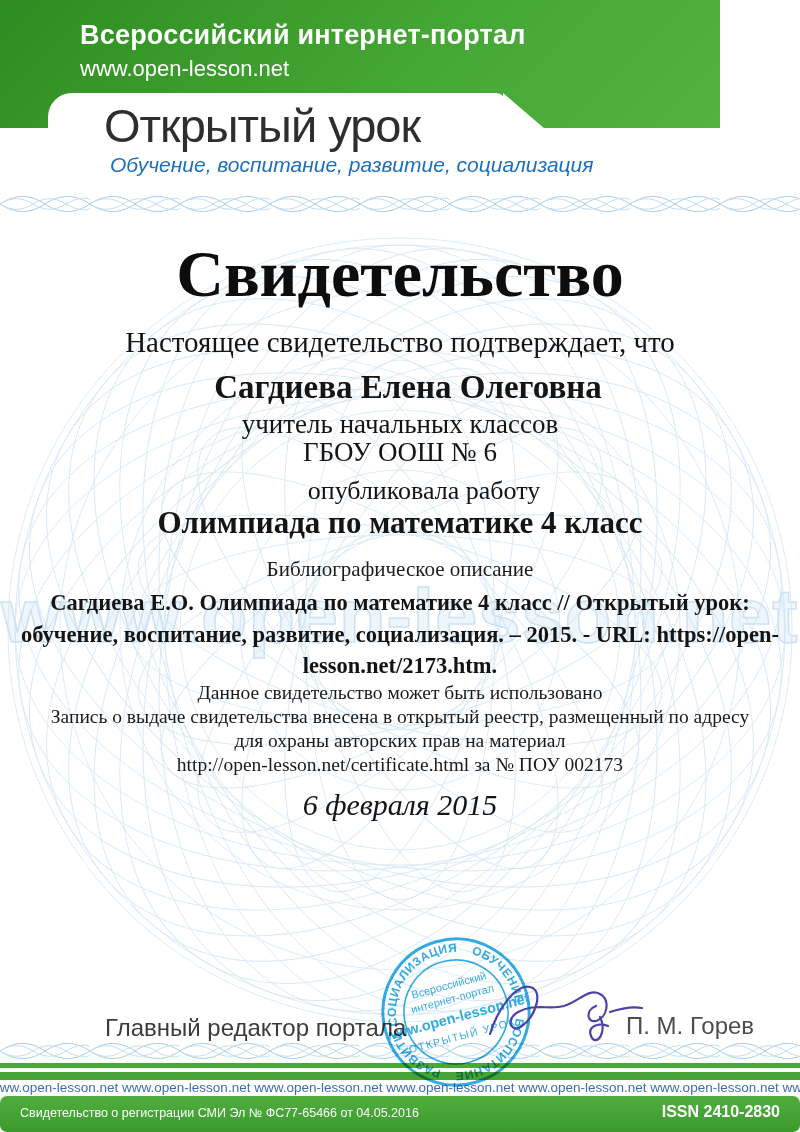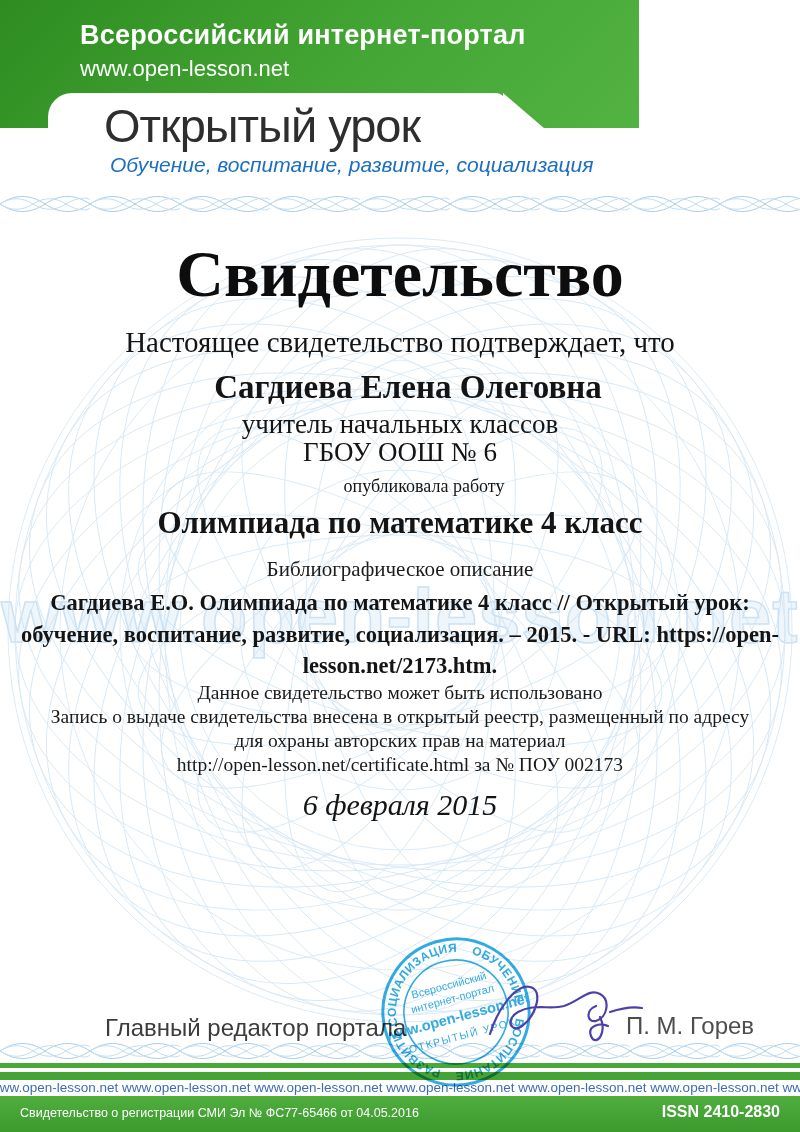--- a/index.html
+++ b/index.html
@@ -1,19 +1,19 @@
 <!DOCTYPE html>
 <html><head>
 <meta charset="utf-8">
 <style>
   html,body{margin:0;padding:0;background:#888;}
   .page{position:relative;width:800px;height:1132px;background:#ffffff;overflow:hidden;
         font-family:"Liberation Sans",sans-serif;}
   
-  .green-header{position:absolute;left:0;top:0;width:639px;height:128px;
+  .green-header{position:absolute;left:0;top:0;width:720px;height:128px;
     background:linear-gradient(135deg,#2e8c20 0%,#44a634 55%,#52b342 100%);}
   .portal-title{position:absolute;left:80px;top:20px;color:#fff;font-size:27px;font-weight:bold;letter-spacing:.2px;}
   .portal-url{position:absolute;left:80px;top:56px;color:#fff;font-size:22px;font-weight:normal;}
   .tab{position:absolute;left:48px;top:93px;width:458px;height:100px;background:#fff;
        border-radius:24px 10px 0 0;}
   .tab-slope{position:absolute;left:503px;top:93px;width:42px;height:36px;background:#fff;
        clip-path:polygon(0 0,100% 100%,0 100%);}
   .site-name{position:absolute;left:104px;top:98px;color:#2e2e2e;font-size:47px;letter-spacing:-1px;}
   .site-tagline{position:absolute;left:110px;top:153px;color:#1c6fc0;font-size:21px;font-style:italic;}
   
@@ -25,21 +25,21 @@
      font-size:76px;font-weight:bold;letter-spacing:1px;color:rgba(200,223,242,0.30);
      -webkit-text-stroke:1.5px #cbe2f4;white-space:nowrap;}
   
   .ctext{position:absolute;left:0;right:0;text-align:center;color:#141414;z-index:2;
      font-family:"Liberation Serif","DejaVu Serif",serif;}
   .cert-title{top:236px;font-size:66px;font-weight:bold;color:#0d0d0d;}
   .confirm-line{top:326px;font-size:29px;}
   .recipient-name{top:369px;font-size:33px;font-weight:bold;padding-left:16px;}
   .recipient-role{top:409px;font-size:27px;}
   .recipient-school{top:437px;font-size:27px;}
-  .action-line{top:476px;font-size:18px;margin-left:48px;}
+  .action-line{top:476px;font-size:26px;margin-left:48px;}
   .work-title{top:505px;font-size:31px;font-weight:bold;}
   .bib-label{top:557px;font-size:21px;color:#1c1c1c;}
   .bib-text{top:587px;font-size:22.5px;font-weight:bold;line-height:1.4;padding:0 2px;}
   .usage-block{top:681px;font-size:19.5px;line-height:24px;color:#1a1a1a;}
   .cert-date{top:788px;font-size:30px;font-style:italic;}
   
   .editor-label{position:absolute;left:105px;top:1014px;font-size:24px;color:#3c3c3c;z-index:2;}
   .editor-name{position:absolute;left:626px;top:1012px;font-size:24px;color:#4d4d4d;z-index:2;}
   .stamp{position:absolute;left:373px;top:932px;width:166px;height:160px;z-index:3;
          mix-blend-mode:multiply;opacity:.95;}
@@ -48,21 +48,21 @@
   .stamp .s-small{font-size:11px;}
   .stamp .s-url{font-size:14.5px;font-weight:bold;}
   .stamp .s-caps{font-size:10.5px;letter-spacing:1.5px;}
   .signature{position:absolute;left:482px;top:972px;width:200px;height:90px;z-index:3;}
   
   .strip-thin{position:absolute;left:0;top:1063px;width:800px;height:5px;background:#4aa838;z-index:2;}
   .strip-bar{position:absolute;left:0;top:1072px;width:800px;height:8px;background:#45a435;z-index:2;}
   .url-strip{position:absolute;left:-10px;top:1079px;width:820px;height:17px;z-index:2;
      color:#3e6cb4;font-size:13.5px;white-space:nowrap;overflow:hidden;line-height:17px;}
   .green-footer{position:absolute;left:0;top:1096px;width:800px;height:36px;z-index:4;
-     background:linear-gradient(to bottom,#4fae3e,#3c9a2d);}
+     background:linear-gradient(to bottom,#4fae3e,#3c9a2d);border-radius:7px;}
   .footer-reg{position:absolute;left:20px;top:10px;color:#fff;font-size:12.5px;}
   .footer-issn{position:absolute;right:20px;top:7px;color:#fff;font-size:16px;font-weight:bold;}
 </style>
 </head>
 <body>
 
 <div class="page">
 
   <div class="green-header">
     <div class="portal-title">Всероссийский интернет-портал</div>

